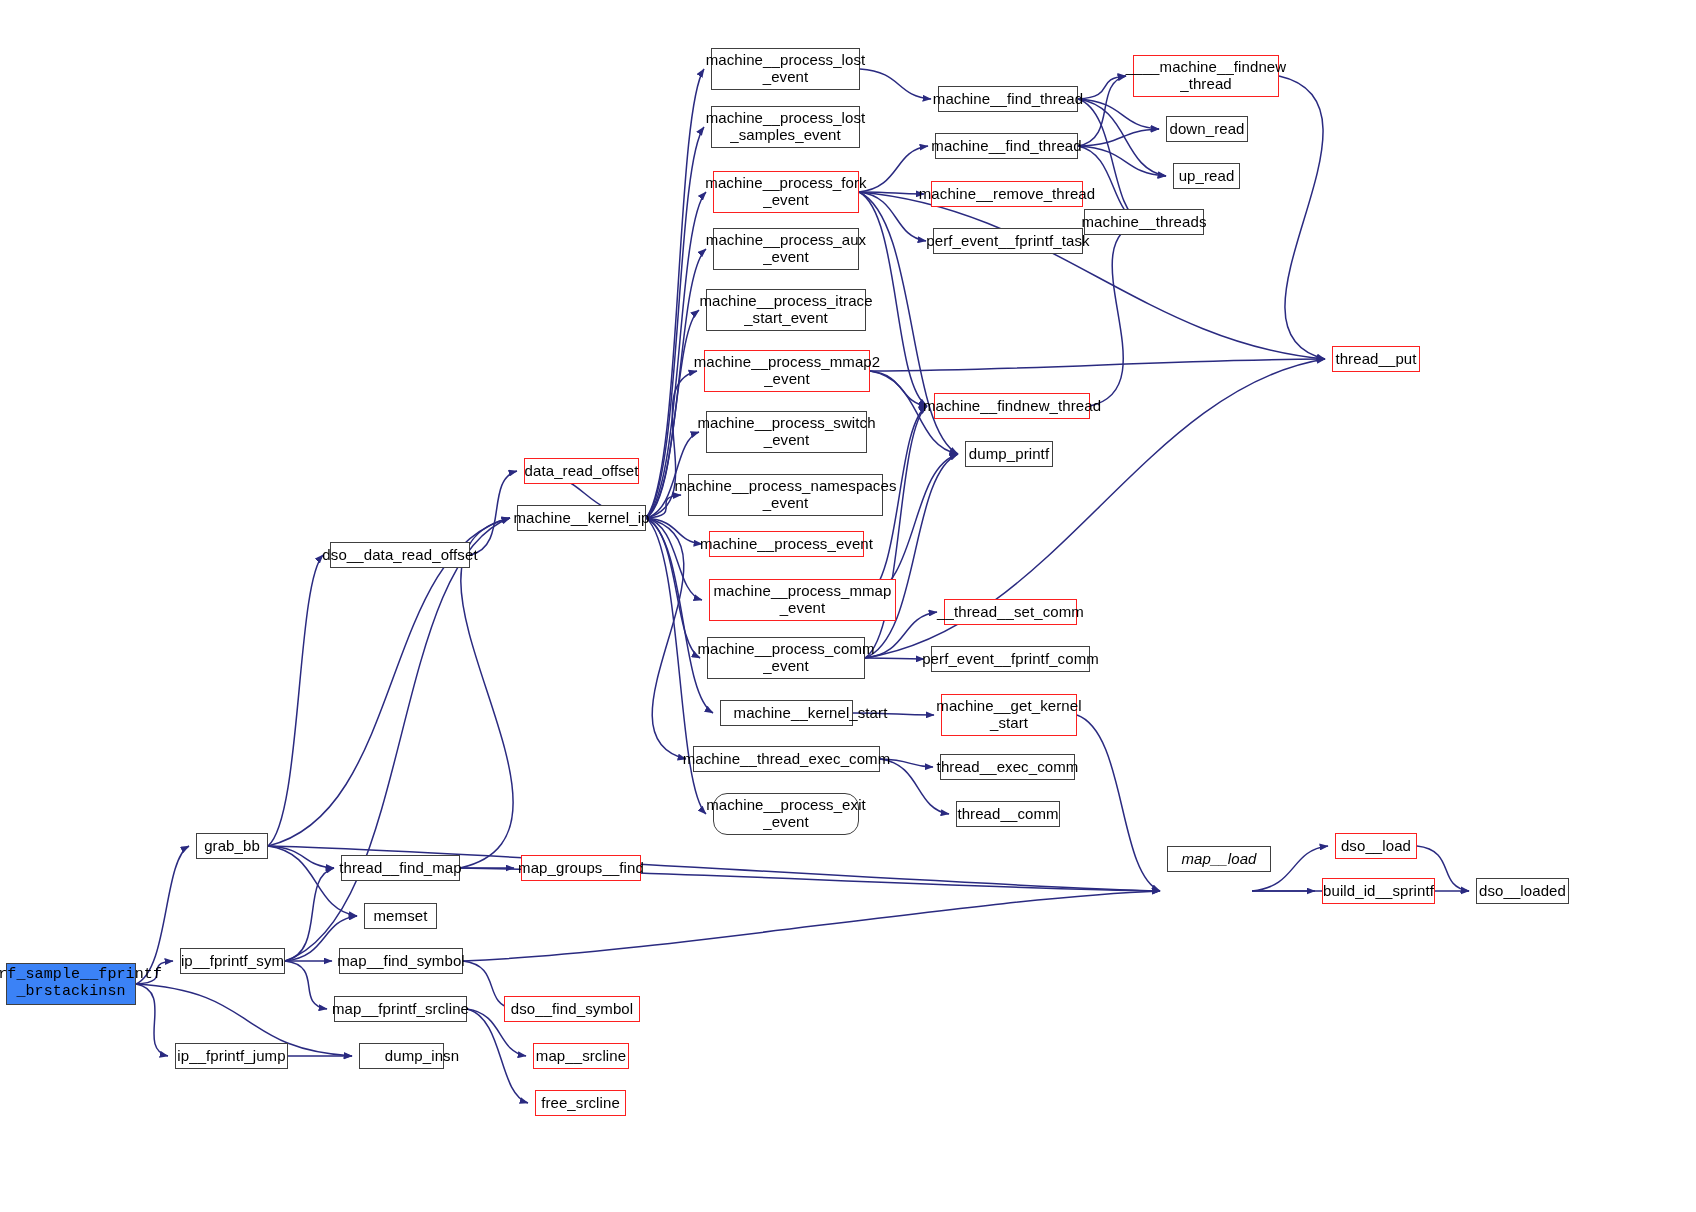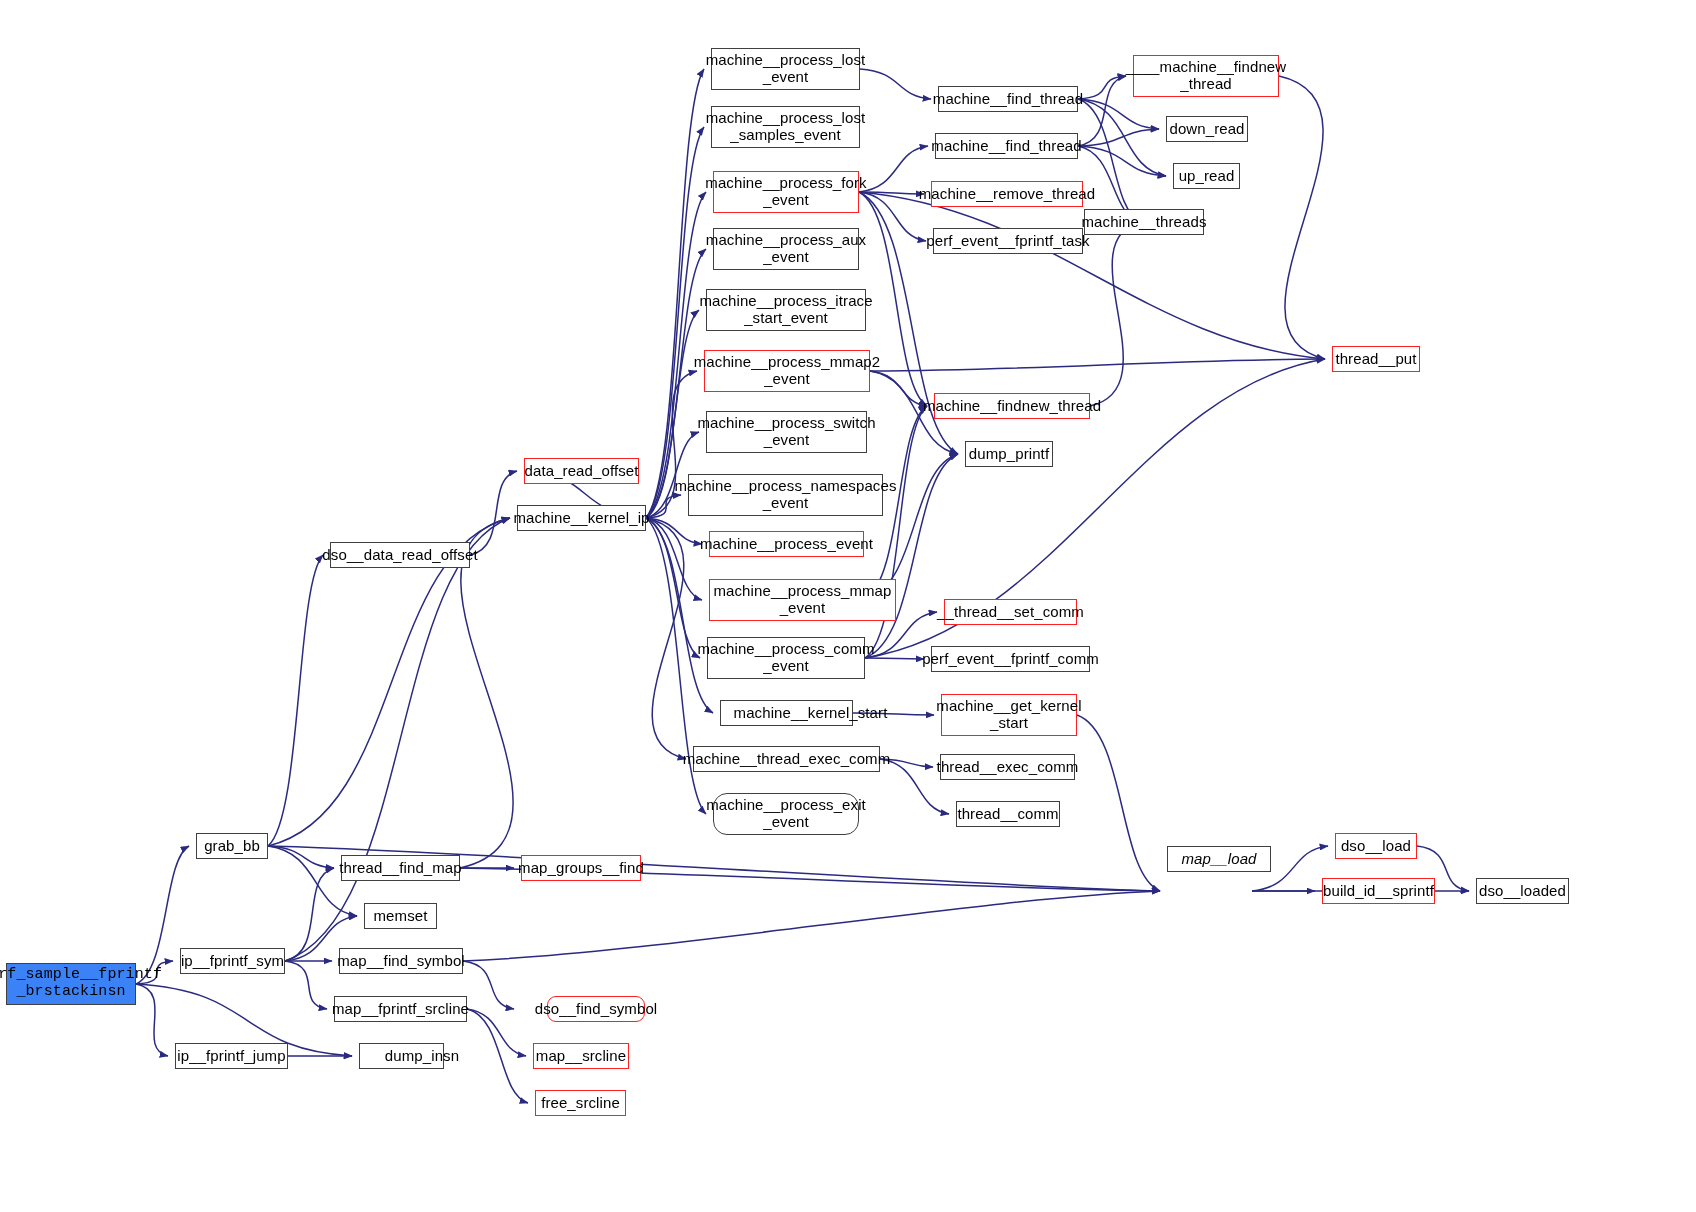--- a/index.html
+++ b/index.html
@@ -105,21 +105,21 @@
 _brstackinsn</div>
       <div class="node black" style="left: 196px; top: 833px; width: 72px; height: 26px;">grab_bb</div>
       <div class="node black" style="left: 180px; top: 948px; width: 105px; height: 26px;">ip__fprintf_sym</div>
       <div class="node black" style="left: 175px; top: 1043px; width: 113px; height: 26px;">ip__fprintf_jump</div>
       <div class="node black" style="left: 341px; top: 855px; width: 119px; height: 26px;">thread__find_map</div>
       <div class="node black" style="left: 364px; top: 903px; width: 73px; height: 26px;">memset</div>
       <div class="node black" style="left: 339px; top: 948px; width: 124px; height: 26px;">map__find_symbol</div>
       <div class="node black" style="left: 334px; top: 996px; width: 133px; height: 26px;">map__fprintf_srcline</div>
       <div class="node black" style="left: 359px; top: 1043px; width: 85px; height: 26px; padding-left: 41px;">dump_insn</div>
       <div class="node red" style="left: 521px; top: 855px; width: 120px; height: 26px;">map_groups__find</div>
-      <div class="node red" style="left: 547px; top: 996px; width: 98px; height: 26px; border-radius: 9px;">dso__find_symbol</div>
+      <div class="node red" style="left: 504px; top: 996px; width: 136px; height: 26px;">dso__find_symbol</div>
       <div class="node red" style="left: 533px; top: 1043px; width: 96px; height: 26px;">map__srcline</div>
       <div class="node red" style="left: 535px; top: 1090px; width: 91px; height: 26px;">free_srcline</div>
       <div class="node black" style="left: 330px; top: 542px; width: 140px; height: 26px;">dso__data_read_offset</div>
       <div class="node red" style="left: 524px; top: 458px; width: 115px; height: 26px;">data_read_offset</div>
       <div class="node black" style="left: 517px; top: 505px; width: 129px; height: 26px;">machine__kernel_ip</div>
       <div class="node black" style="left: 711px; top: 48px; width: 149px; height: 42px;">machine__process_lost
 _event</div>
       <div class="node black" style="left: 711px; top: 106px; width: 149px; height: 42px;">machine__process_lost
 _samples_event</div>
       <div class="node red" style="left: 713px; top: 171px; width: 146px; height: 42px;">machine__process_fork

